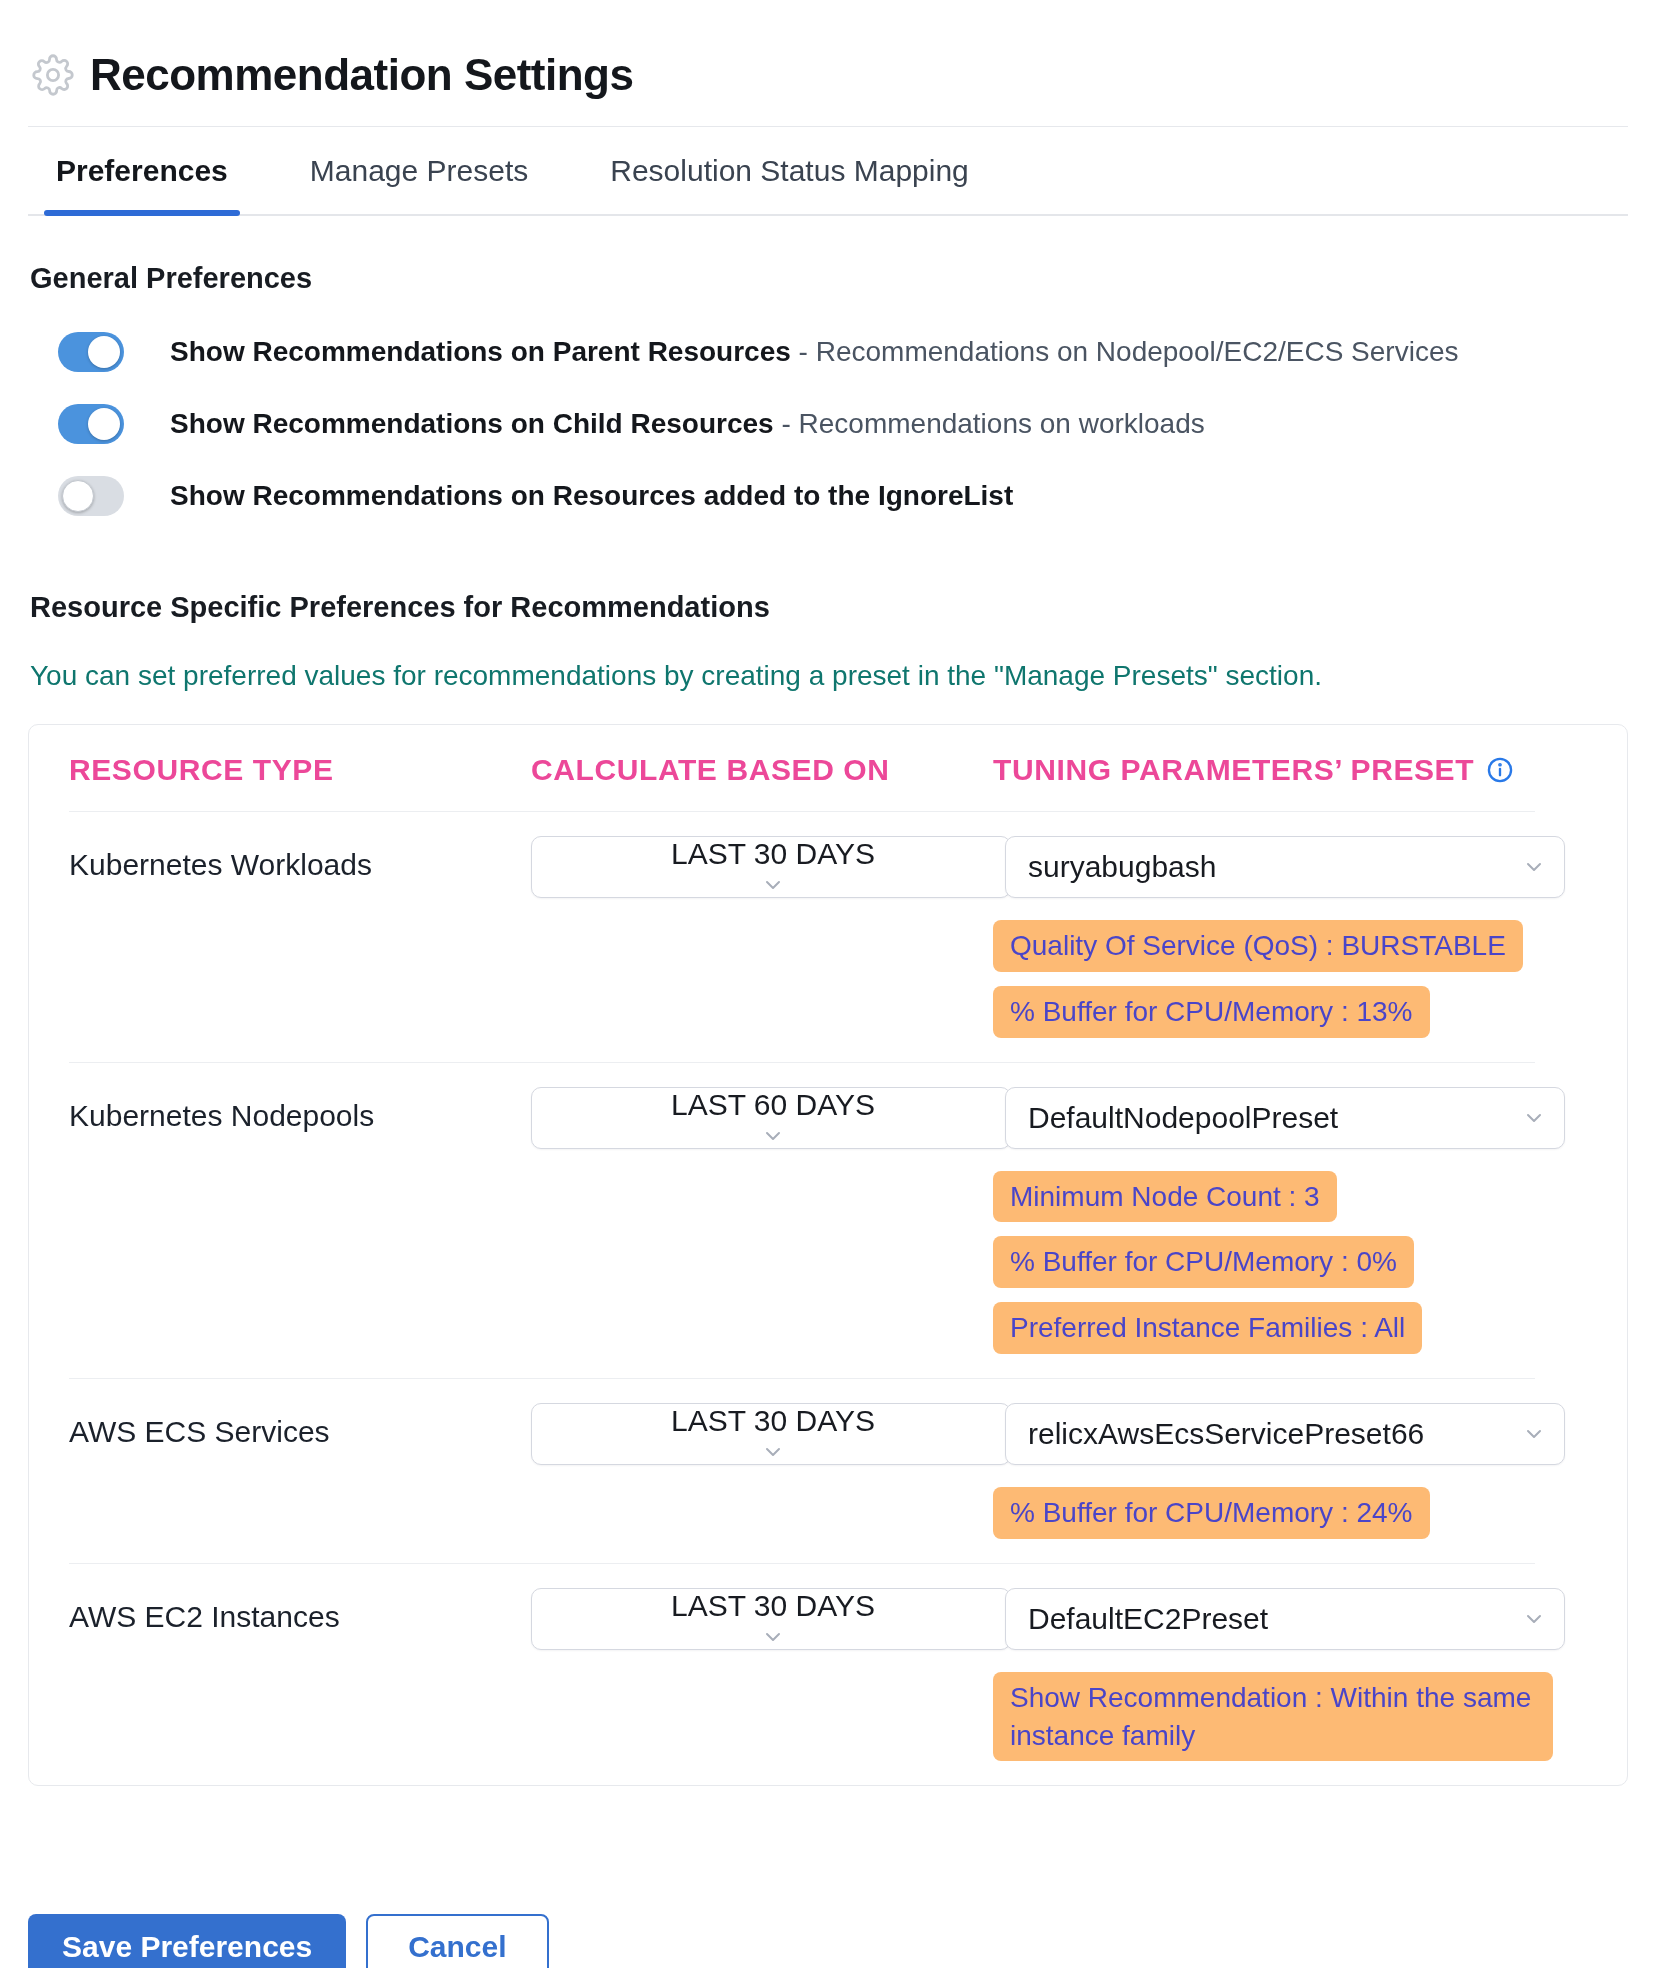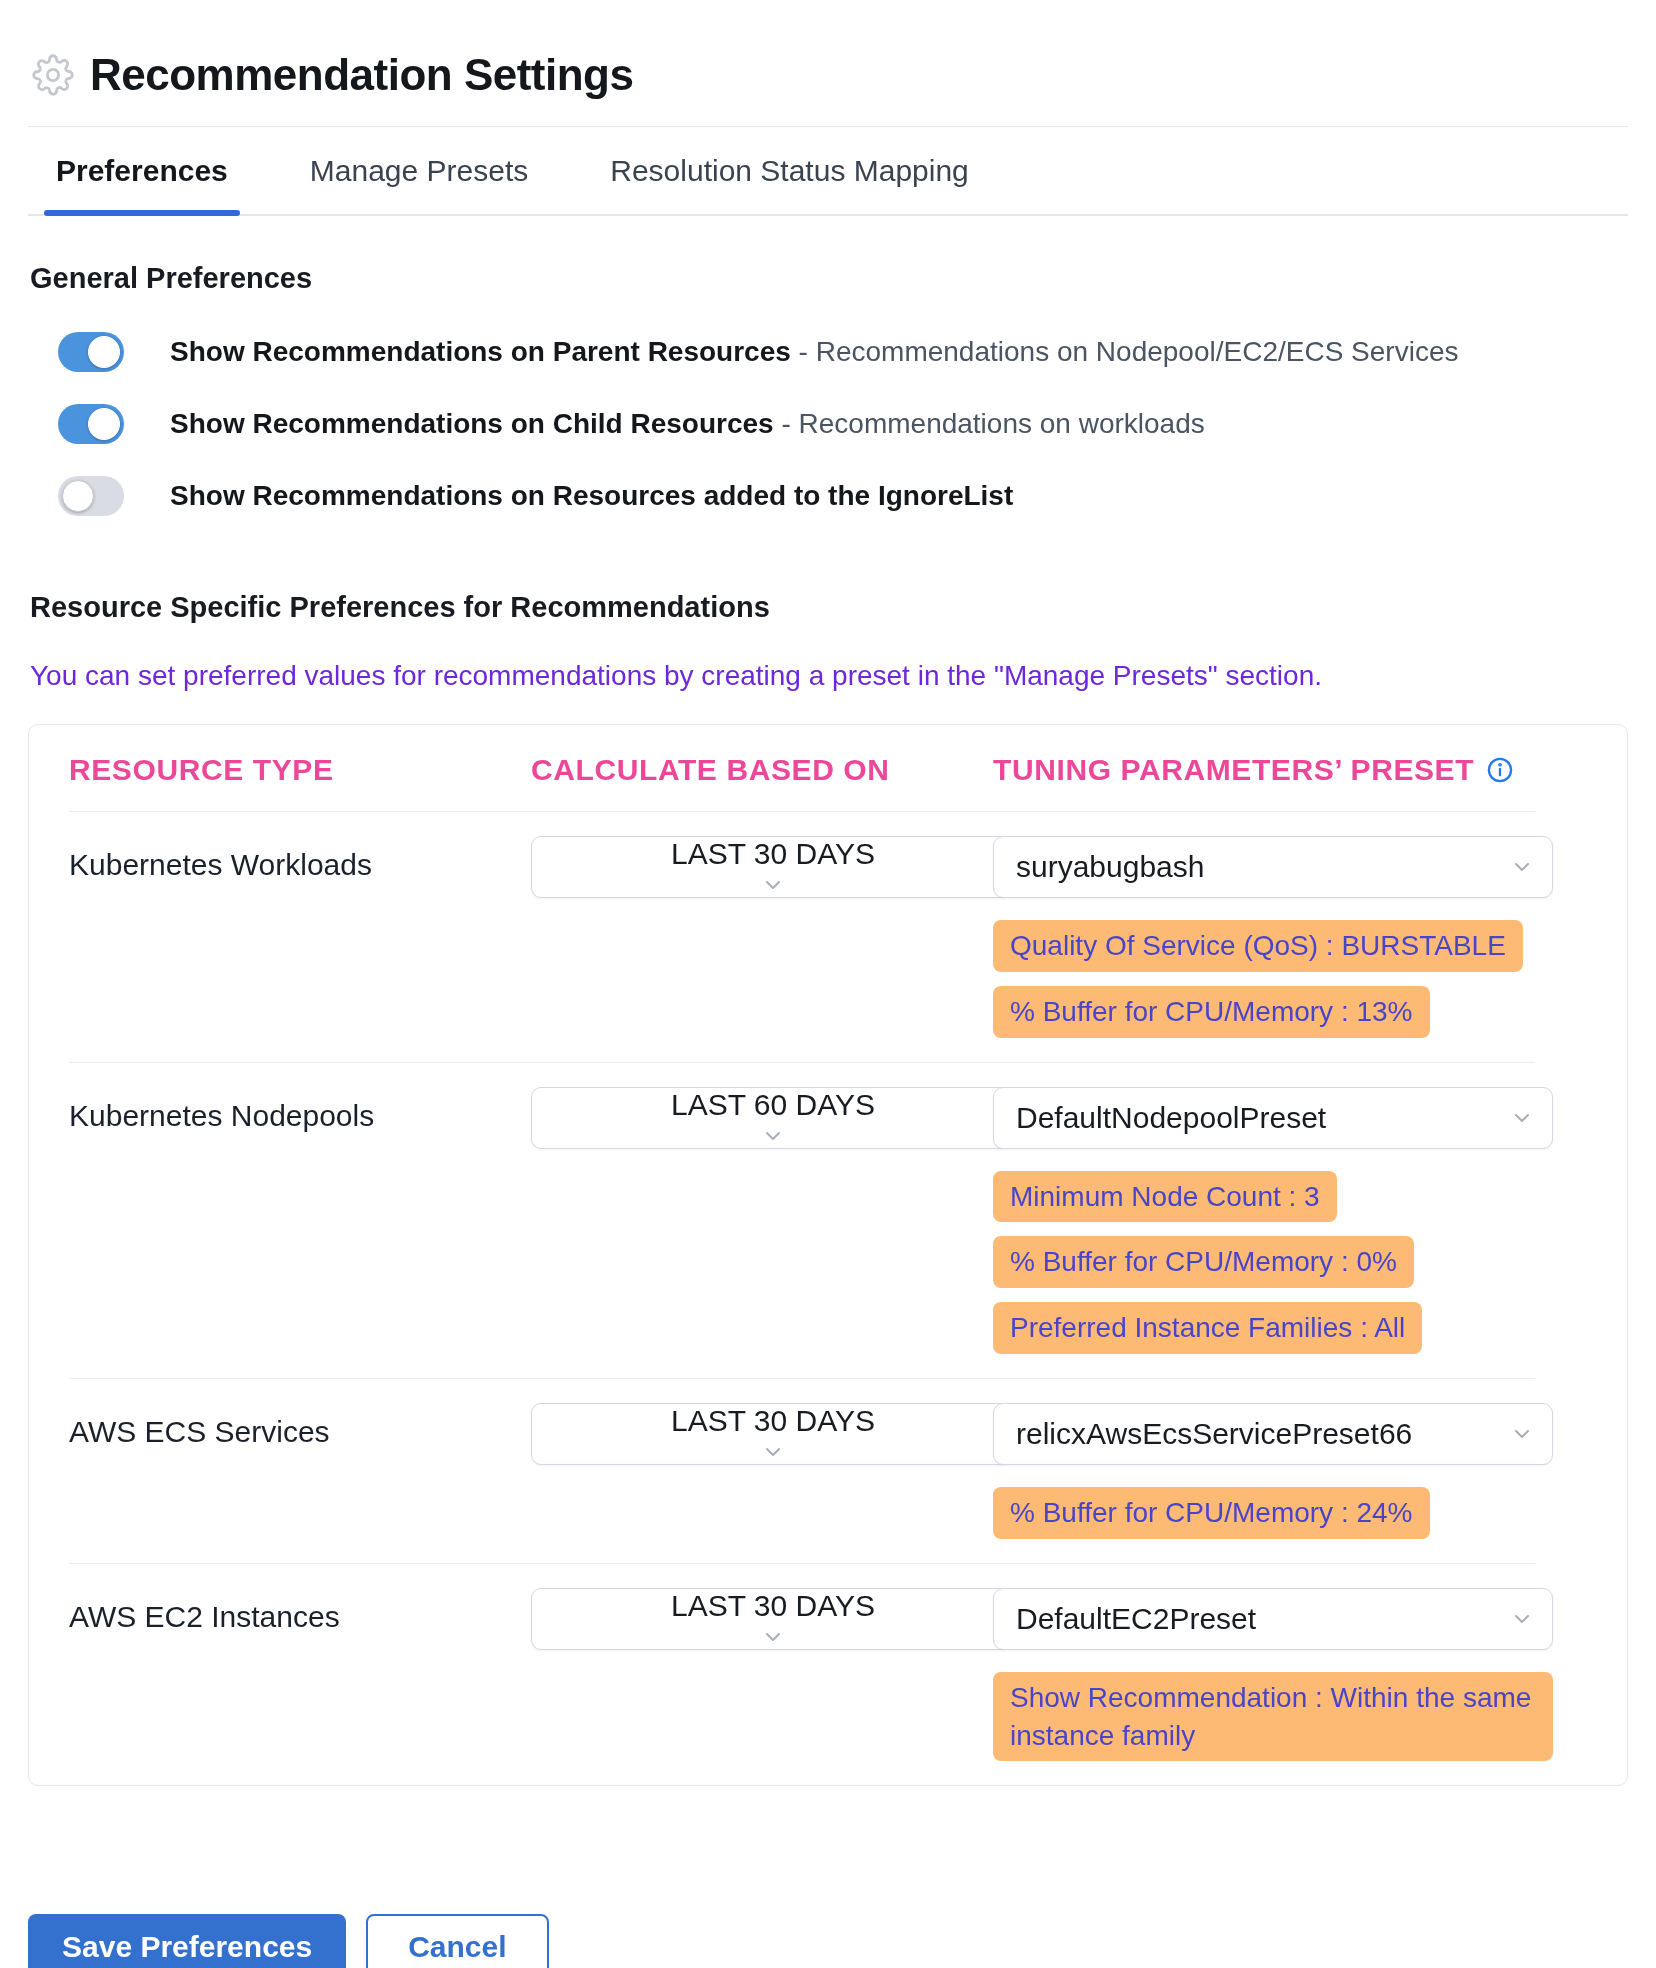--- a/index.html
+++ b/index.html
@@ -31,34 +31,34 @@
   .switch.off { background:#d9dde3; }
   .knob { position:absolute; top:4px; width:32px; height:32px; border-radius:50%; background:#fff; box-shadow:0 1px 3px rgba(0,0,0,.25); }
   .switch.on .knob { right:4px; }
   .switch.off .knob { left:4px; border:1px solid #c3c8cf; }
   .toggle-text { font-size:28px; line-height:1.3; }
   .toggle-label { font-weight:700; color:#14171c; }
   .toggle-desc { font-weight:400; color:#4a5462; }
 
   
   .resource-heading { margin-top:74px; padding-left:2px; }
-  .note { margin-top:36px; font-size:28px; color:#6d28d9; padding-left:2px; }
+  .note { margin-top:36px; font-size:28px; color:#0f766e; padding-left:2px; }
 
   
   .table { margin-top:32px; border:1px solid #e7e9ed; border-radius:10px; padding:0 92px 0 40px; background:#fff; }
   .thead, .trow { display:grid; grid-template-columns:462px 462px 1fr; align-items:start; }
   .thead { padding:28px 0 24px; border-bottom:1px solid #eceef1; }
   .th { font-size:30px; font-weight:700; color:#ec4899; letter-spacing:.02em; display:flex; align-items:center; gap:12px; }
   .info-icon { width:28px; height:28px; flex:0 0 auto; cursor:pointer; }
   .trow { padding:24px 0; }
   .trow + .trow { border-top:1px solid #eceef1; }
   .resource-label { font-size:30px; color:#1b212b; padding-top:12px; }
   .dd { height:62px; background:#fff; border:1px solid #d5d8e0; border-radius:10px; display:flex; align-items:center; justify-content:space-between; padding:0 18px 0 22px; box-shadow:0 1px 2px rgba(16,24,40,.05); cursor:pointer; }
   .dd-period { width:480px;flex-direction:column; }
-  .dd-preset { width:560px; }
+  .dd-preset { width:560px;margin-left:12px; }
   .dd-text { font-size:30px; color:#181b21; white-space:nowrap; overflow:hidden; }
   .chev { width:24px; height:24px; flex:0 0 auto; }
   .chips { margin-top:22px; display:flex; flex-direction:column; gap:14px; align-items:flex-start; }
   .chip { background:#fdba74; color:#4a45c8; font-size:28px; font-weight:500; padding:7px 17px; border-radius:8px; line-height:1.35; max-width:560px; }
 
   
   .footer { margin-top:128px; display:flex; gap:20px; align-items:center; }
   .btn { height:66px; border-radius:8px; font-size:30px; font-weight:700; font-family:inherit; cursor:pointer; }
   .btn-save { background:#3470ce; color:#fff; border:none; padding:0 34px; }
   .btn-cancel { background:#fff; color:#3470ce; border:2px solid #3470ce; padding:0 40px; }

